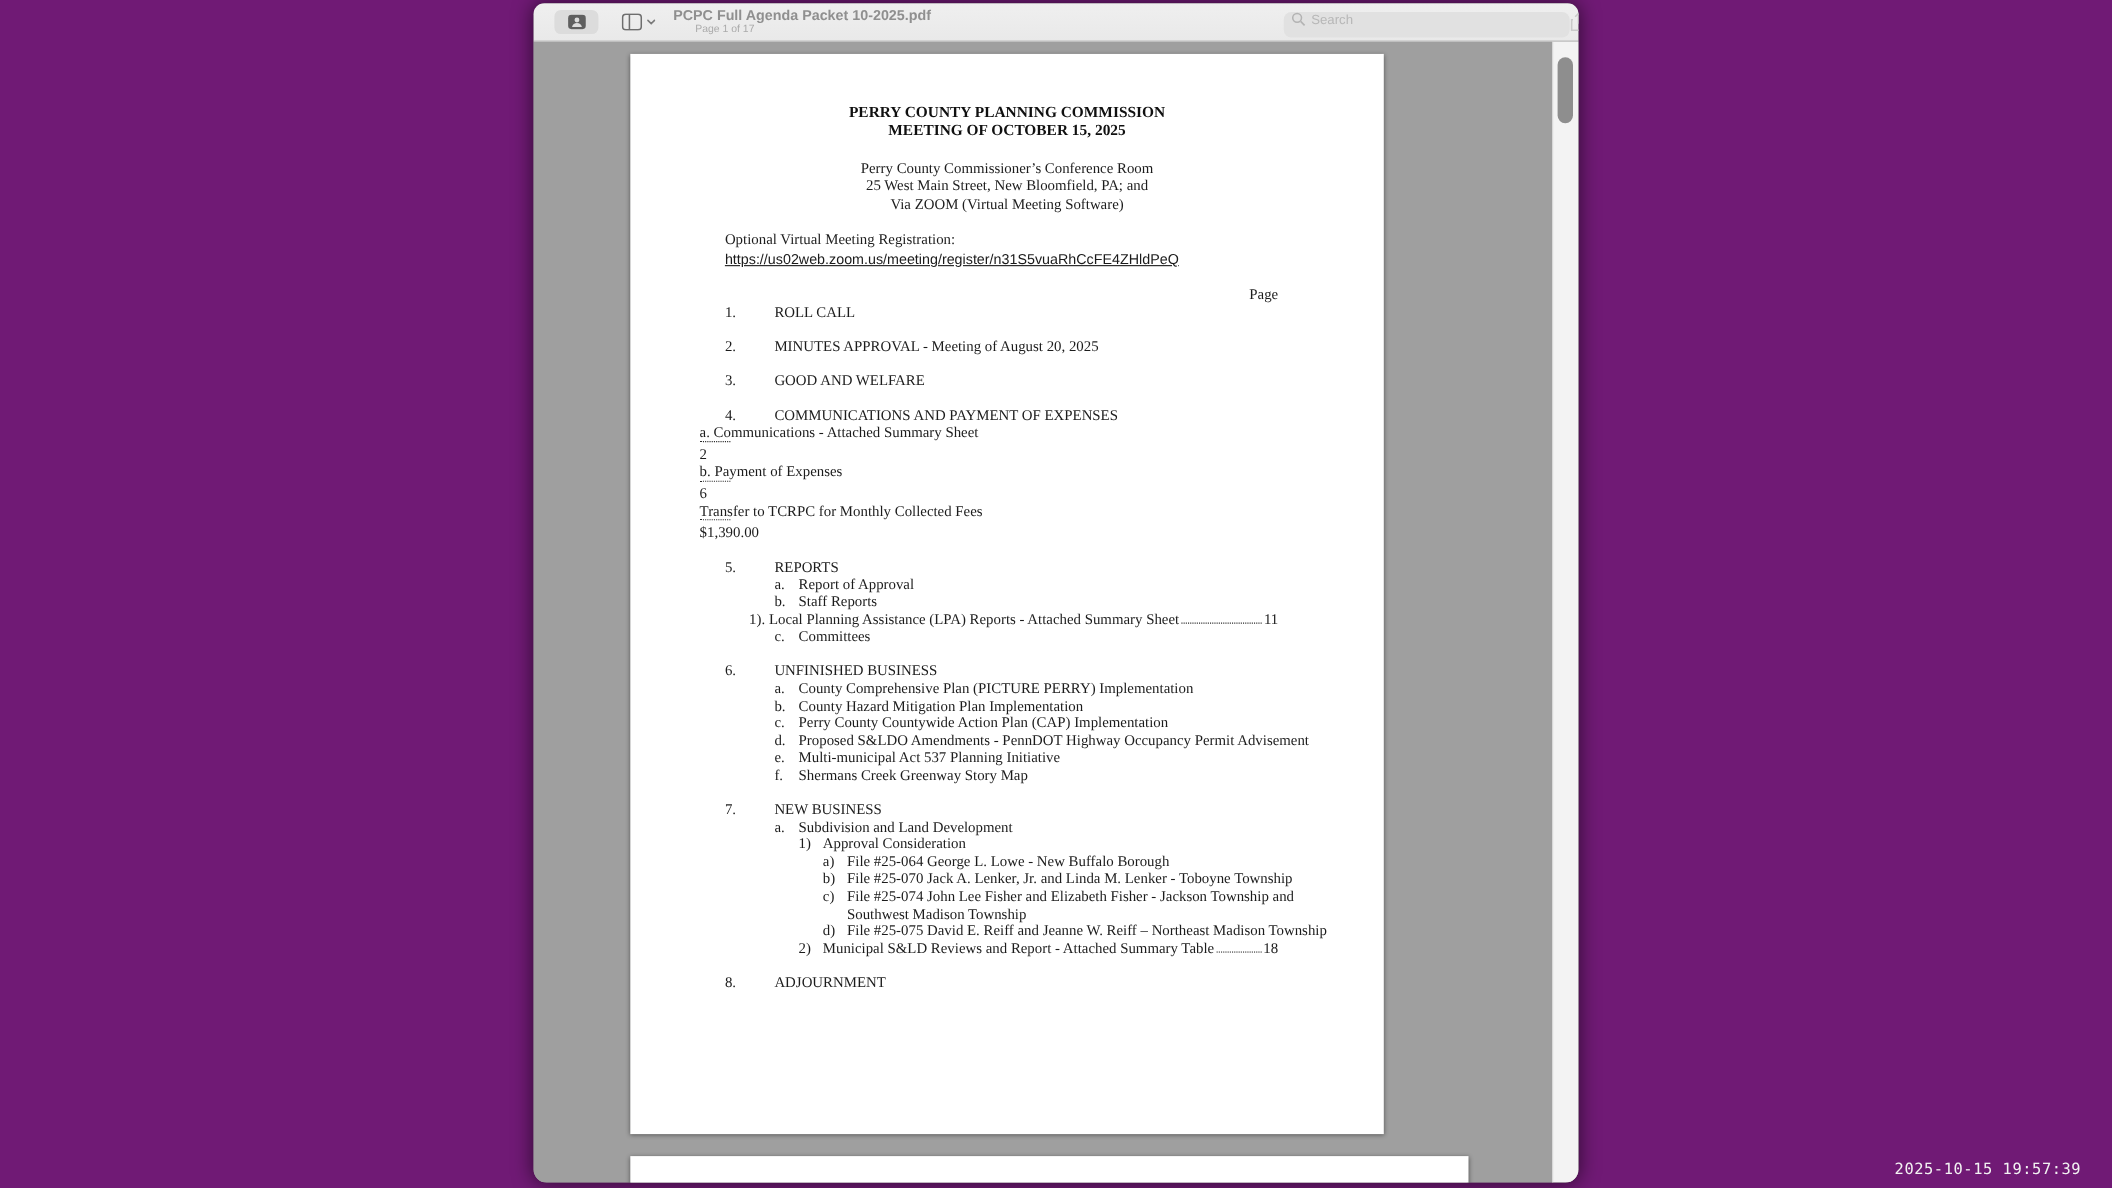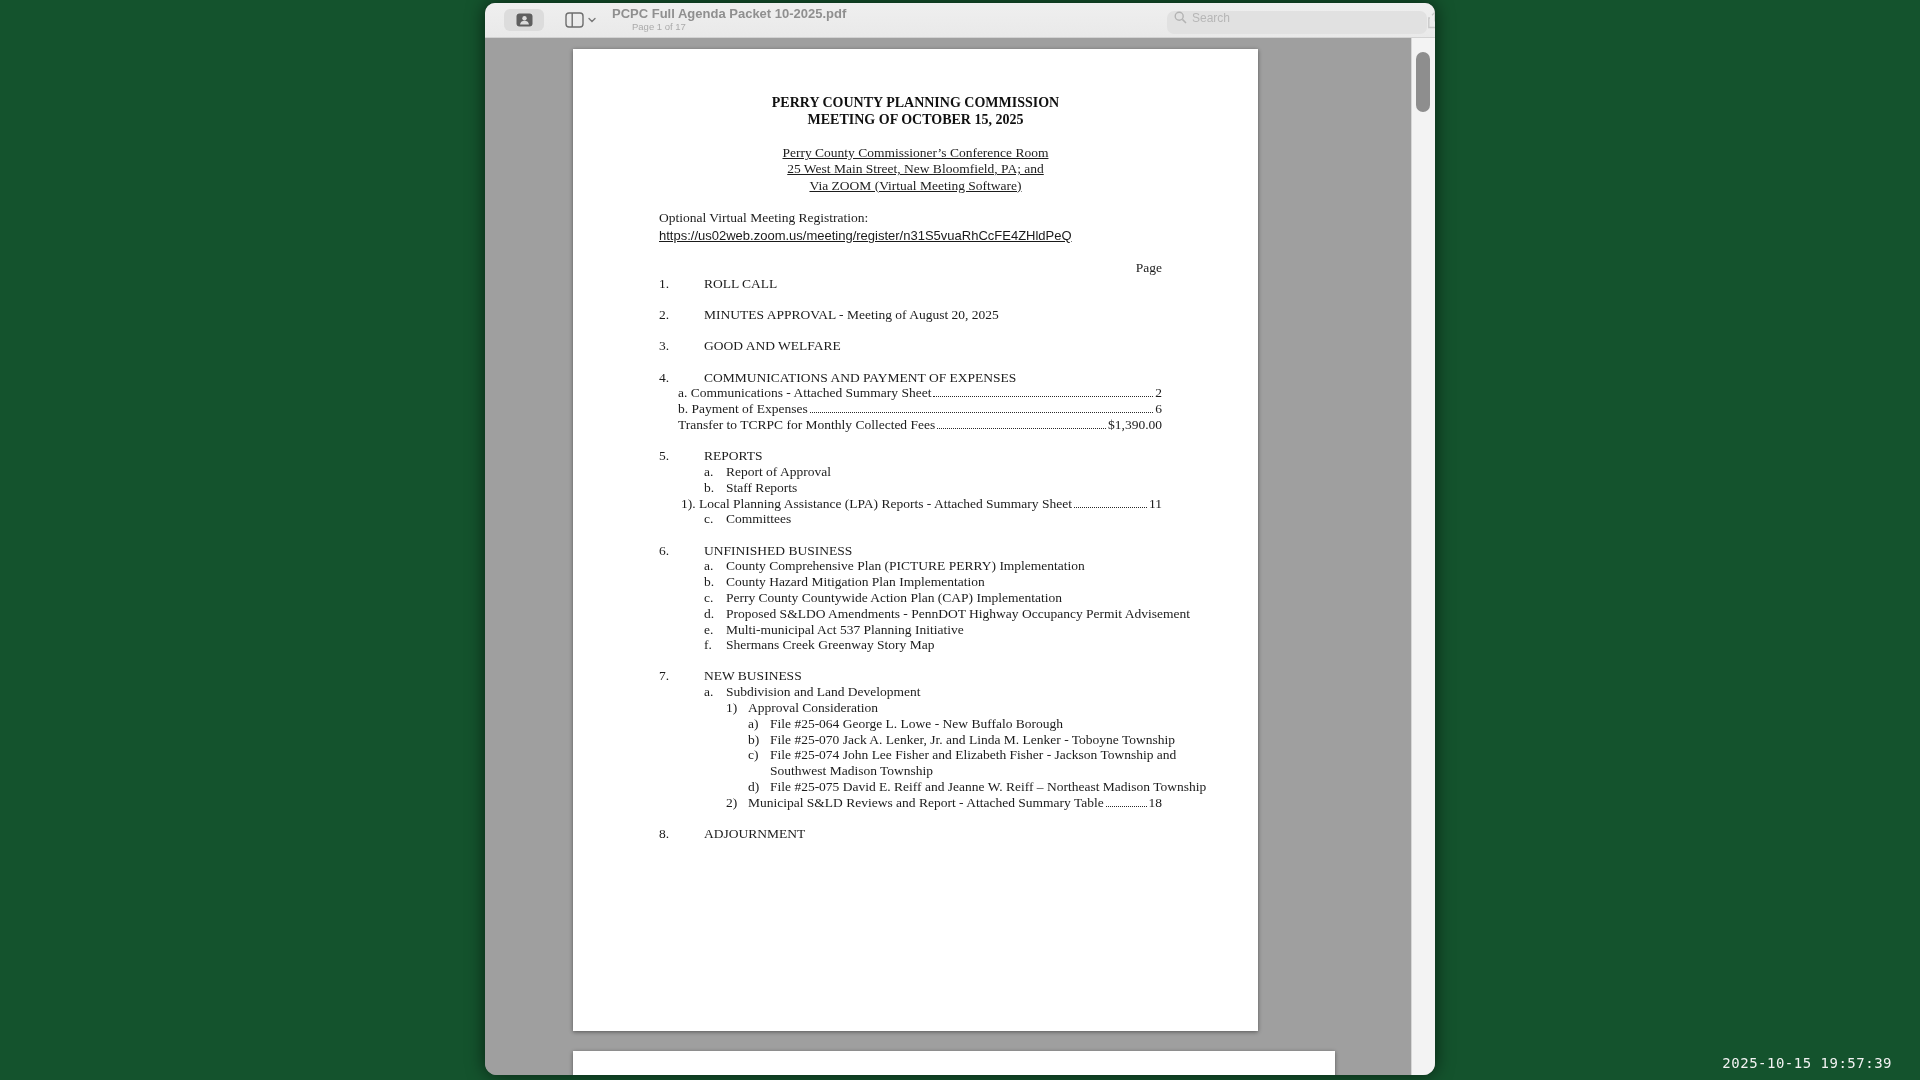--- a/index.html
+++ b/index.html
@@ -1,16 +1,16 @@
 <!DOCTYPE html>
 <html><head>
 <meta charset="utf-8">
 <style>
   html,body { margin:0; padding:0; background:#000; }
-  .screen { position:relative; width:1920px; height:1080px; background:#14532d; overflow:hidden;
+  .screen { position:relative; width:1920px; height:1080px; background:#701a75; overflow:hidden;
             font-family:"Liberation Sans", sans-serif; }
 
   
   .window { position:absolute; left:485px; top:3px; width:950px; height:1072px;
             border-radius:10px 10px 12px 12px; background:#9f9f9f; overflow:hidden;
             box-shadow:0 0 18px rgba(0,0,0,.6); }
 
   .titlebar { position:absolute; left:0; top:0; right:0; height:34px;
               background:linear-gradient(#efefef,#e9e9e9);
               border-bottom:1px solid #d2d2d2; }
@@ -45,33 +45,33 @@
   .scroll-track { position:absolute; right:0; top:0; width:23px; bottom:0;
                   background:#f3f3f3; border-left:1px solid #d6d6d6; }
   .scroll-thumb { position:absolute; left:4px; top:14px; width:14px; height:60px;
                   background:#8e8e8e; border-radius:7px; }
 
   
   .doc { position:absolute; inset:0; color:#1d1d1d; }
   .doc-head { position:absolute; top:46px; left:0; right:0; text-align:center;
               font:700 14px "Liberation Serif", serif; line-height:16.5px; color:#101010; }
   .doc-venue { position:absolute; top:96px; left:0; right:0; text-align:center;
-               font:13.5px "Liberation Serif", serif; line-height:16.3px;text-decoration:underline; }
+               font:13.5px "Liberation Serif", serif; line-height:16.3px; }
   .reg-label { position:absolute; left:86px; top:161px; font:13.5px "Liberation Serif", serif; }
   .reg-url { position:absolute; left:86px; top:179px; font:13px "Liberation Sans", sans-serif;
              color:#1a1a1a; text-decoration:underline; }
   .page-col { position:absolute; top:211px; right:96px; font:13.5px "Liberation Serif", serif; }
 
   .agenda { position:absolute; top:227px; left:0; right:0; padding-right:96px;
             font:13.5px "Liberation Serif", serif; color:#1c1c1c; }
   .row { display:flex; align-items:baseline; line-height:15.8px; }
   .row.gap { margin-top:15.4px; }
   .row .lbl { flex:none; }
   .top   { padding-left:86px; }  .top .lbl   { width:45px; }
-  .sub1  { padding-left:105px; }
+  .sub1  { padding-left:61px;flex-direction:column; }
   .sub1l { padding-left:131px; } .sub1l .lbl { width:22px; }
   .sub2  { padding-left:108px; }
   .sub2l { padding-left:153px; } .sub2l .lbl { width:22px; }
   .sub3l { padding-left:175px; } .sub3l .lbl { width:22px; }
   .sub4  { padding-left:197px; }
   .txt { white-space:nowrap; }
   .dots { flex:1; min-width:28px; border-bottom:1.7px dotted #2a2a2a; margin:0 2px 3px 2px; }
   .pg { flex:none; white-space:pre; }
 
   

